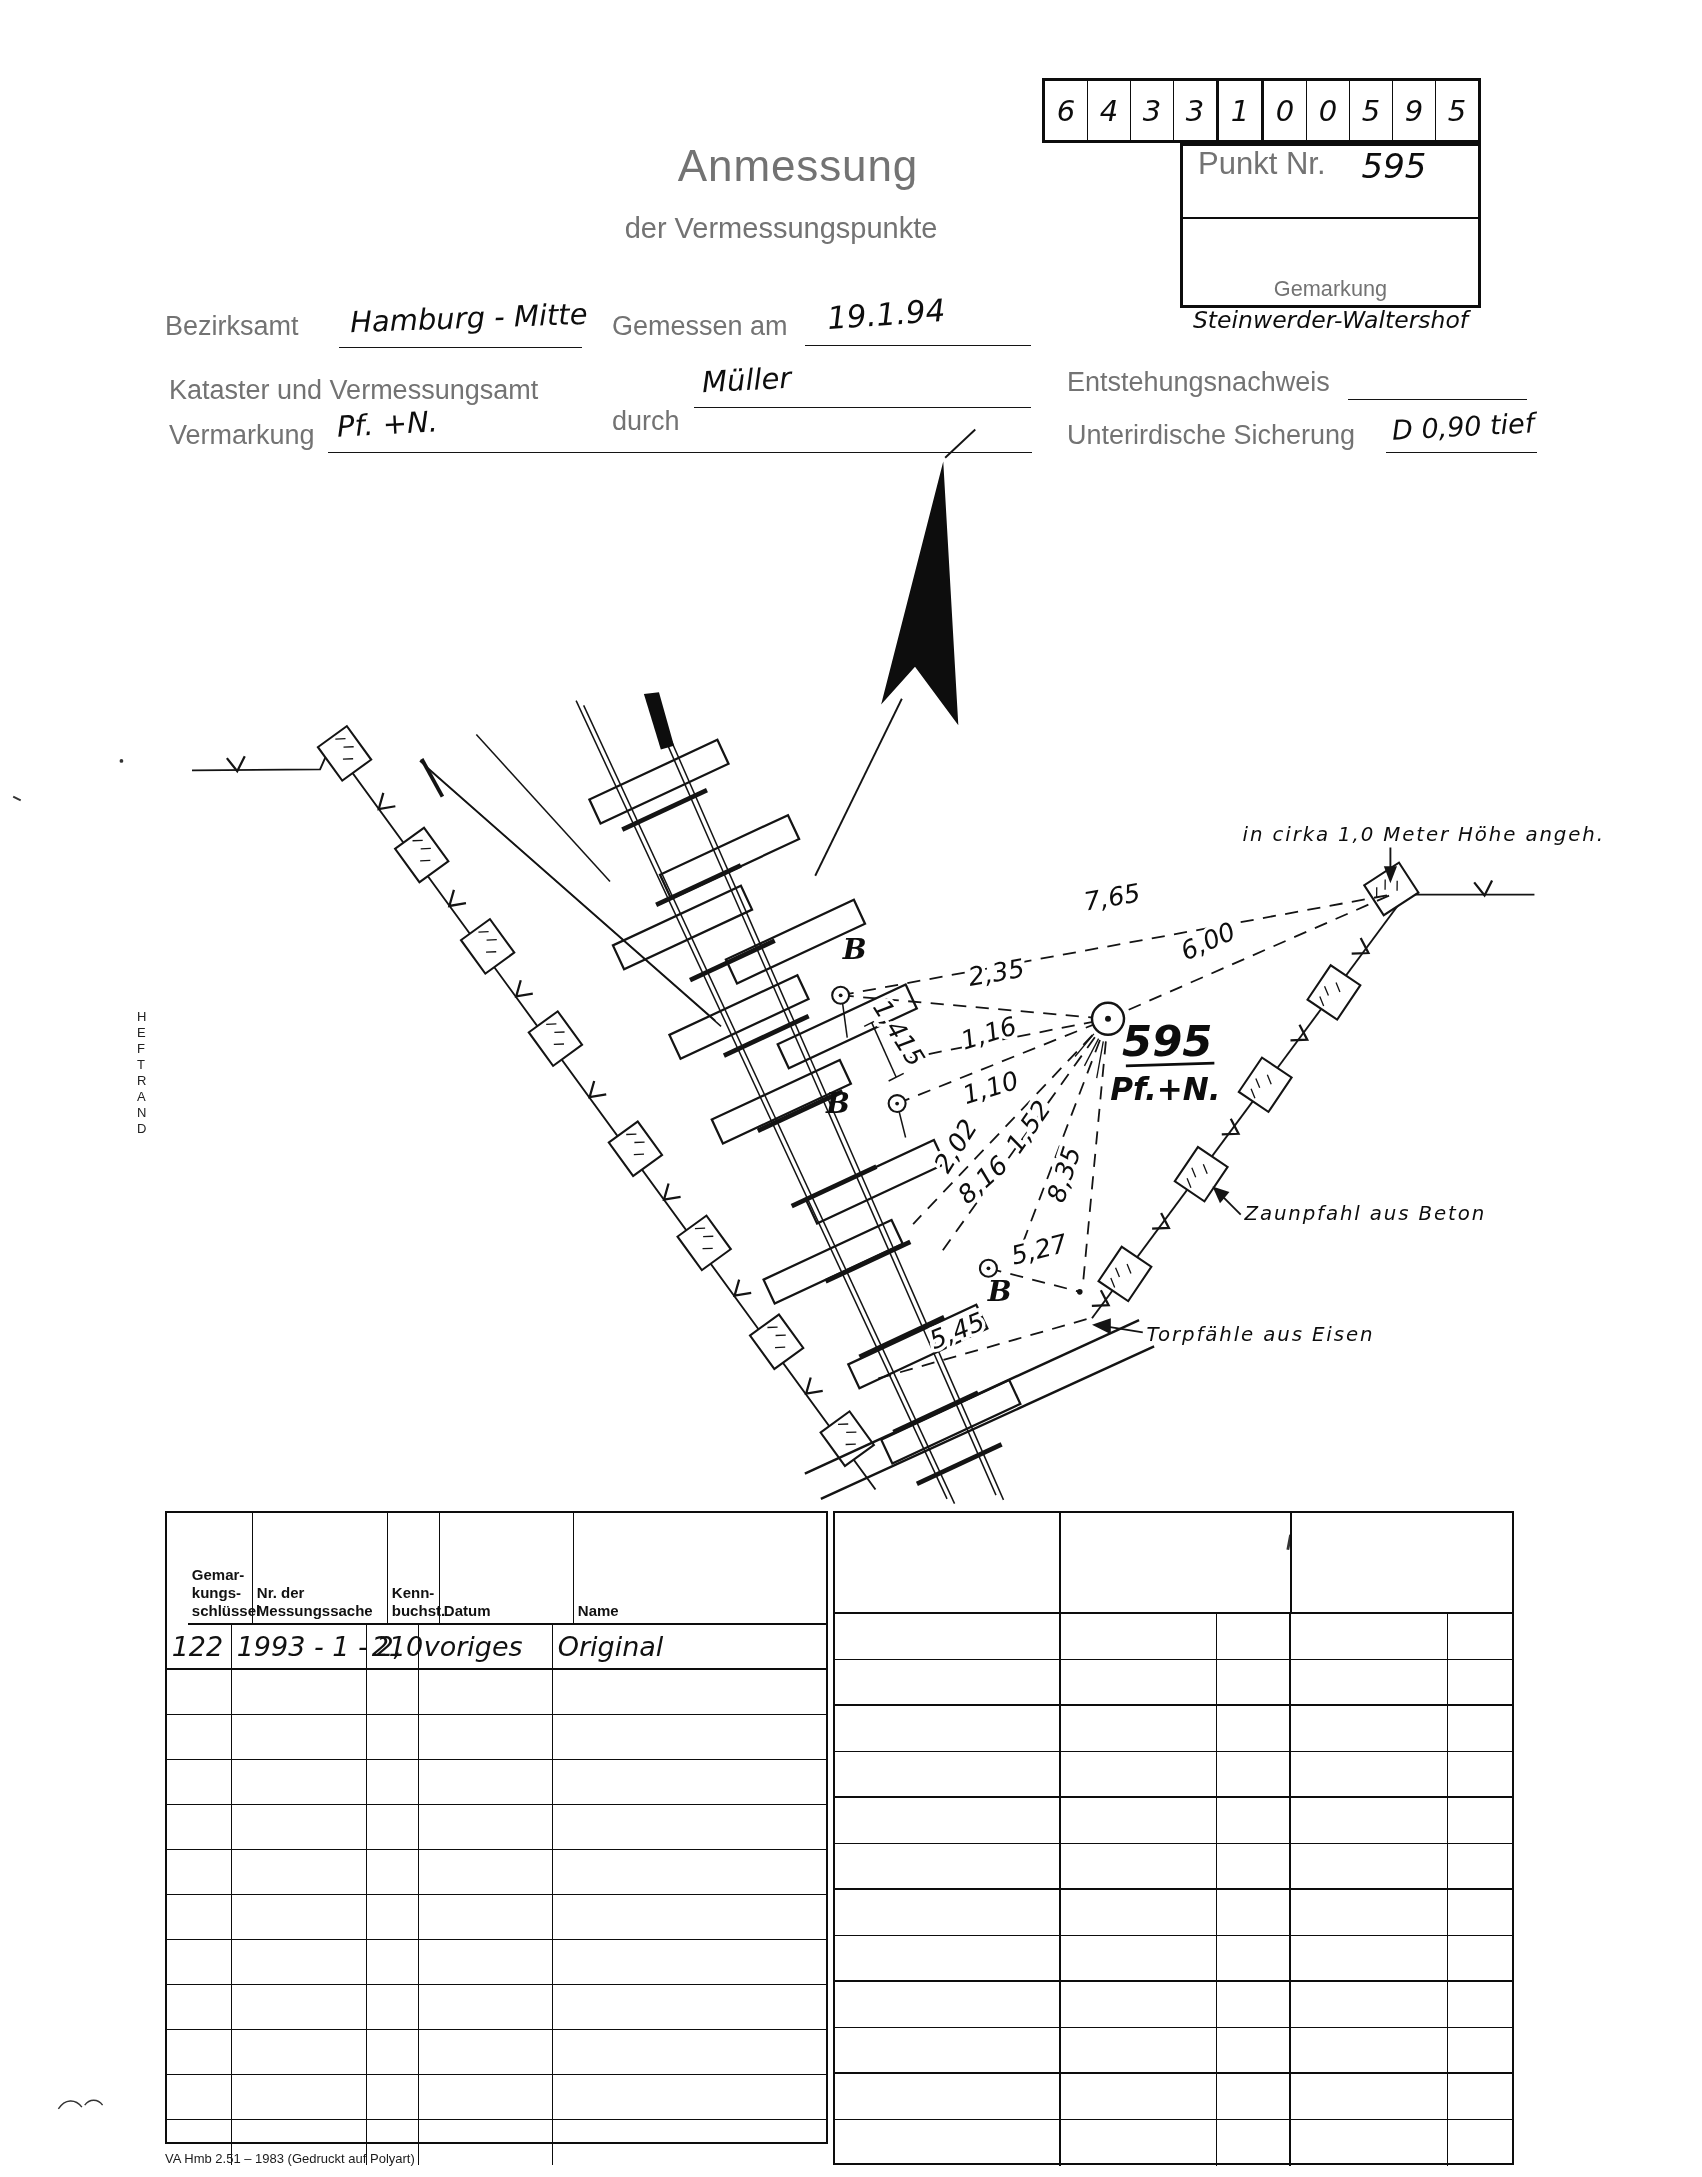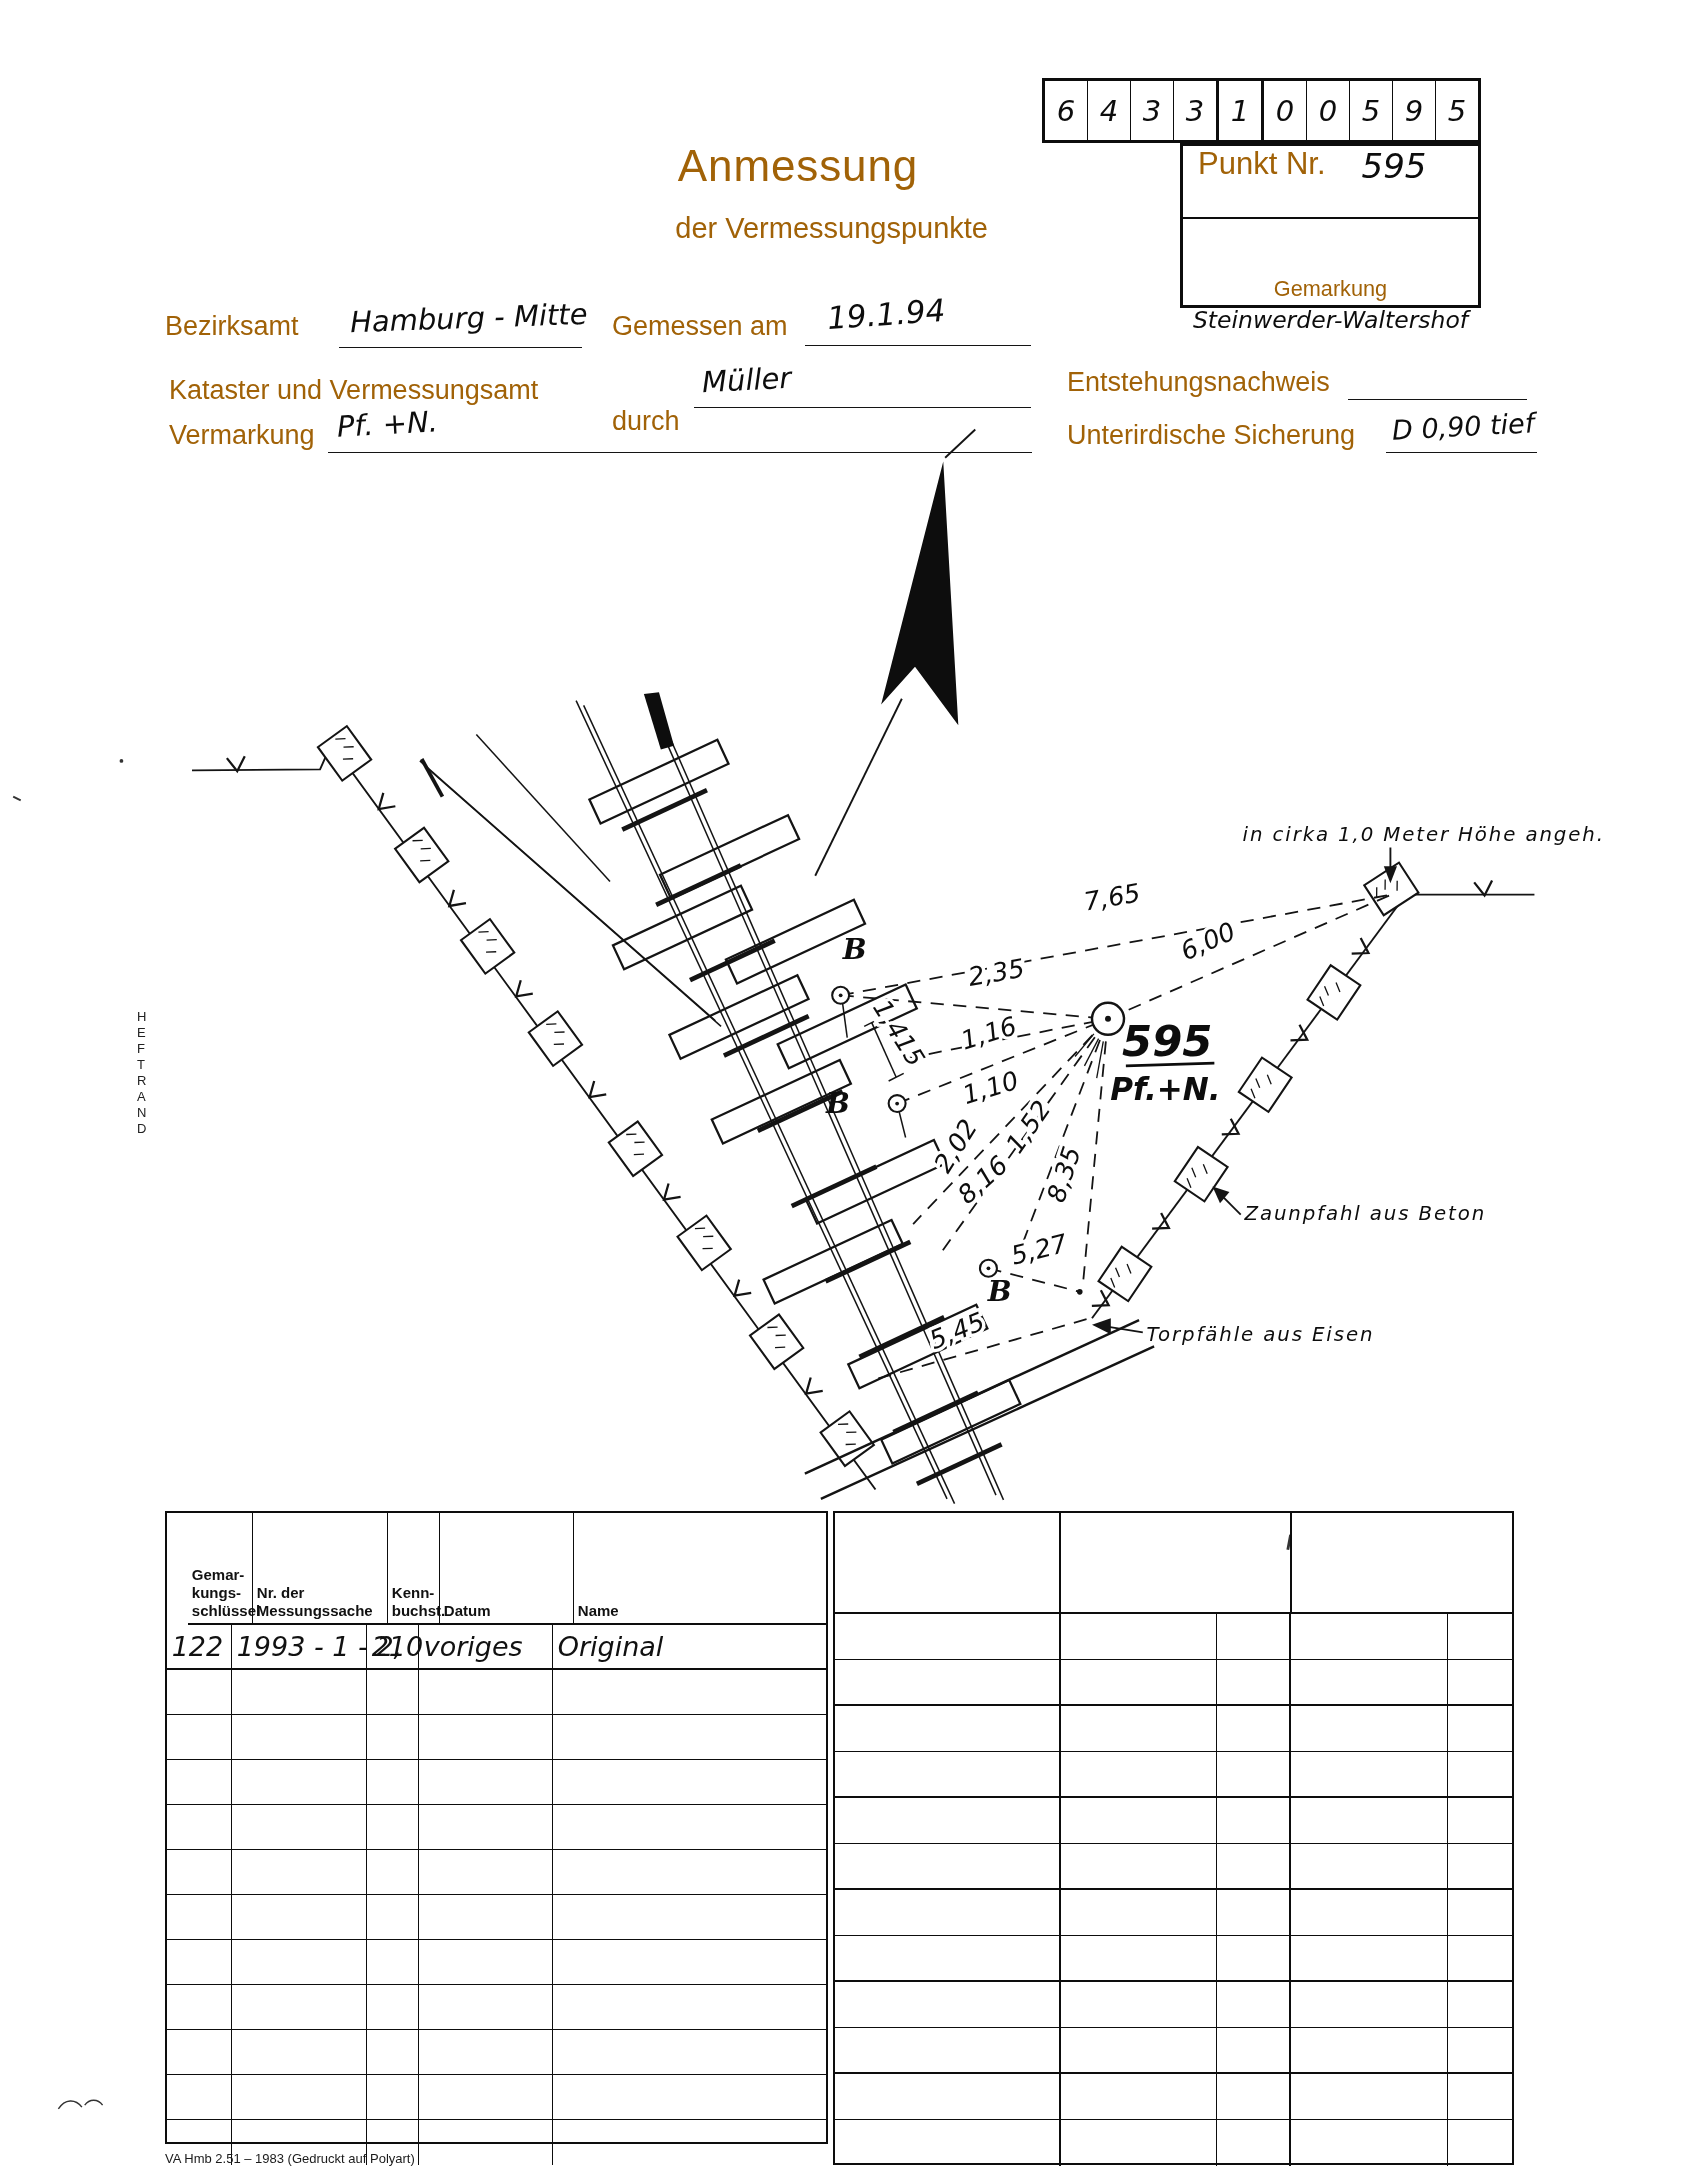--- a/index.html
+++ b/index.html
@@ -1,37 +1,37 @@
 <!DOCTYPE html>
 <html style="font-size:15px"><head>
 <meta charset="utf-8">
 <style>
   html,body{margin:0;padding:0;background:#ffffff;}
   #page{position:relative;width:1702px;height:2177px;background:#fff;overflow:hidden;
         font-family:"Liberation Sans",sans-serif;color:#111;}
   .abs{position:absolute;}
-  .printed{color:#a16207;}
+  .printed{color:#737373;}
   .hwrit{font-family:"DejaVu Sans",sans-serif;font-style:italic;color:#0d0d0d;}
   .uline{position:absolute;height:0;border-bottom:1.9px solid #141414;}
   
   #codegrid{left:1042px;top:78px;width:439px;height:65px;display:flex;border:3.8px solid #0d0d0d;box-sizing:border-box;background:#fff;z-index:3;}
   .codecell{flex:1;border-right:1.4px solid #0d0d0d;display:flex;align-items:center;justify-content:center;
             font-size:29px;}
   .codecell:last-child{border-right:none;}
   .codecell.thickR{border-right:3.8px solid #0d0d0d;}
   #punktbox{left:1180px;top:143px;width:301px;height:165px;border:3.8px solid #0d0d0d;box-sizing:border-box;background:#fff;z-index:3;}
   #punktrow{height:73px;border-bottom:2.4px solid #0d0d0d;box-sizing:border-box;display:flex;align-items:flex-start;}
   #punktrow .plabel{font-size:31px;margin-left:15px;}
   #punktrow .pval{font-size:34px;margin-left:36px;}
   #gemrow{height:84px;display:flex;flex-direction:column;align-items:center;justify-content:center;margin-top:44px;}
   #gemrow .glabel{font-size:21.7px;}
   #gemrow .gval{font-size:23.5px;margin-top:3.8px;white-space:nowrap;}
   
   #title{left:591px;top:141px;width:414px;text-align:center;font-size:44px;letter-spacing:0.9px;z-index:3;}
-  #subtitle{left:574px;top:212px;width:414px;text-align:right;font-size:29px;z-index:3;}
+  #subtitle{left:574px;top:212px;width:414px;text-align:center;font-size:29px;z-index:3;}
   .flabel{font-size:27px;white-space:nowrap;z-index:3;}
   .fval{font-size:29px;white-space:nowrap;z-index:3;}
   
   #heftrand{left:137px;top:1009px;width:14px;font-size:13px;line-height:16px;word-break:break-all;
             letter-spacing:0.9px;color:#222;z-index:3;}
   
   #sketch{position:absolute;left:0;top:0;width:1702px;height:2177px;z-index:1;pointer-events:none;}
   #sketch .ln{stroke:#141414;fill:none;}
   #sketch .dash{stroke:#141414;fill:none;stroke-width:1.9;stroke-dasharray:14 10;}
   #sketch .post rect{fill:#fff;stroke:#141414;stroke-width:2.2;}

